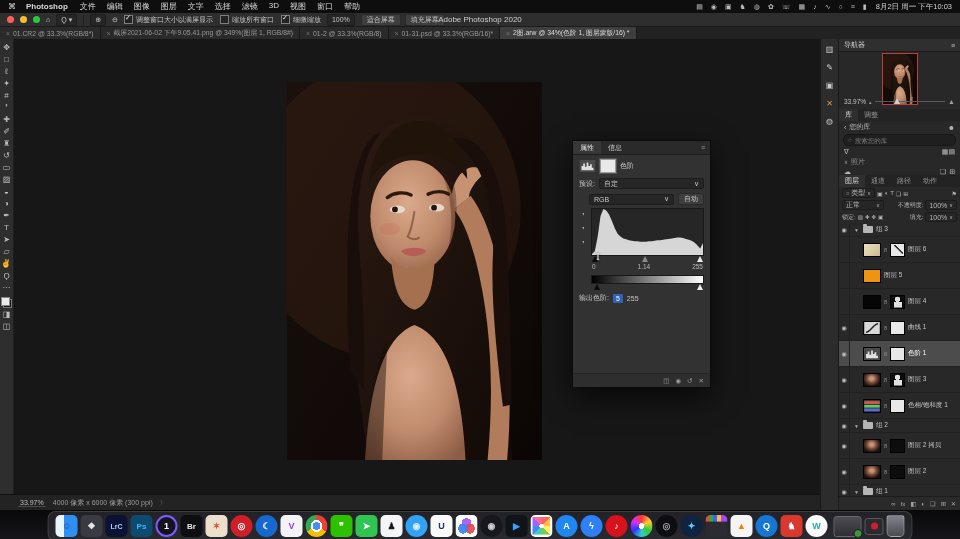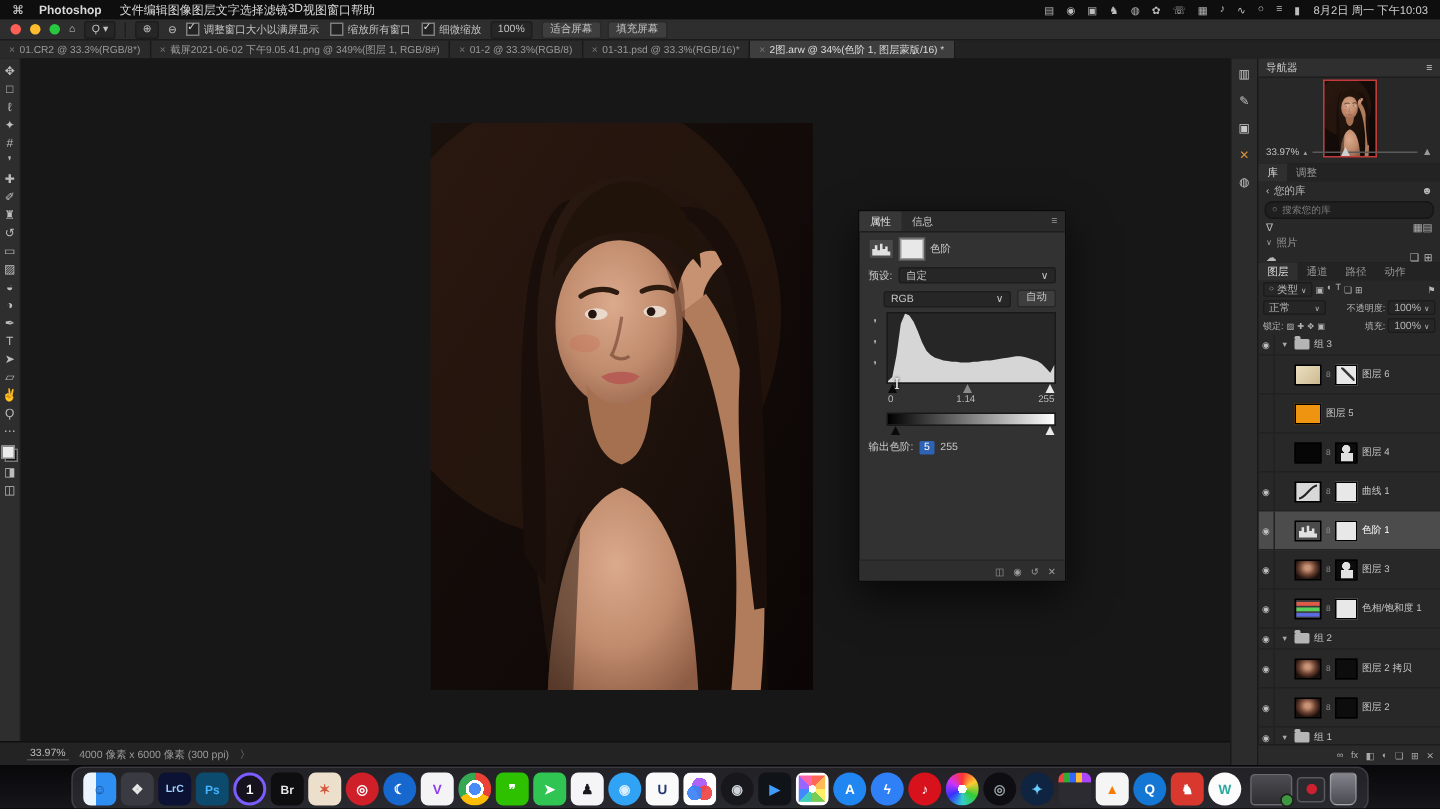--- a/index.html
+++ b/index.html
@@ -4,21 +4,21 @@
 <style>
   html,body{margin:0;padding:0;background:#000;}
   .screen{position:relative;width:960px;height:539px;overflow:hidden;background:#181818;
     font-family:"Liberation Sans",sans-serif;color:#c6c6c6;}
 
   
   .menubar{position:absolute;left:0;top:0;width:100%;height:13px;background:#0e0e0e;
     display:flex;align-items:center;padding:0 8px;box-sizing:border-box;font-size:8px;color:#d8d8d8;}
   .menubar .apple{margin-right:10px;font-size:8px;}
   .menubar .appname{font-weight:bold;margin-right:12px;}
-  .menubar .menus{display:flex;}
+  .menubar .menus{display:flex;gap:11px;}
   .menubar .spacer{flex:1;}
   .menubar .sicons{display:flex;gap:8px;font-size:7px;color:#bdbdbd;align-items:center;}
   .menubar .clock{margin-left:9px;font-size:7.5px;color:#d0d0d0;white-space:nowrap;}
 
   
   .optionsbar{position:absolute;left:0;top:13px;width:100%;height:14px;background:#2e2e2e;
     border-bottom:1px solid #1b1b1b;display:flex;align-items:center;font-size:7px;color:#c2c2c2;
     box-sizing:border-box;padding-left:7px;gap:6px;}
   .tl{width:7px;height:7px;border-radius:50%;flex:none;}
   .tl.r{background:#ff5f57}.tl.y{background:#febc2e}.tl.g{background:#28c840}
@@ -219,20 +219,21 @@
         <span>≡</span>
         <span>▮</span>
       </span>
     <span class="clock">8月2日 周一 下午10:03</span>
   </div>
 
   <div class="optionsbar">
     <span class="tl r"></span>
     <span class="tl y"></span>
     <span class="tl g"></span>
+    <span class="ob-title">Adobe Photoshop 2020</span>
     <span>⌂</span>
     <span class="chip">
       <span>Ϙ</span>
       <span>▾</span>
     </span>
     <span class="ob-sep"></span>
     <span class="chip">⊕</span>
     <span>⊖</span>
     <span id="ob-checkboxes" style="display:flex;gap:7px;align-items:center;">
         <span class="cbwrap">

